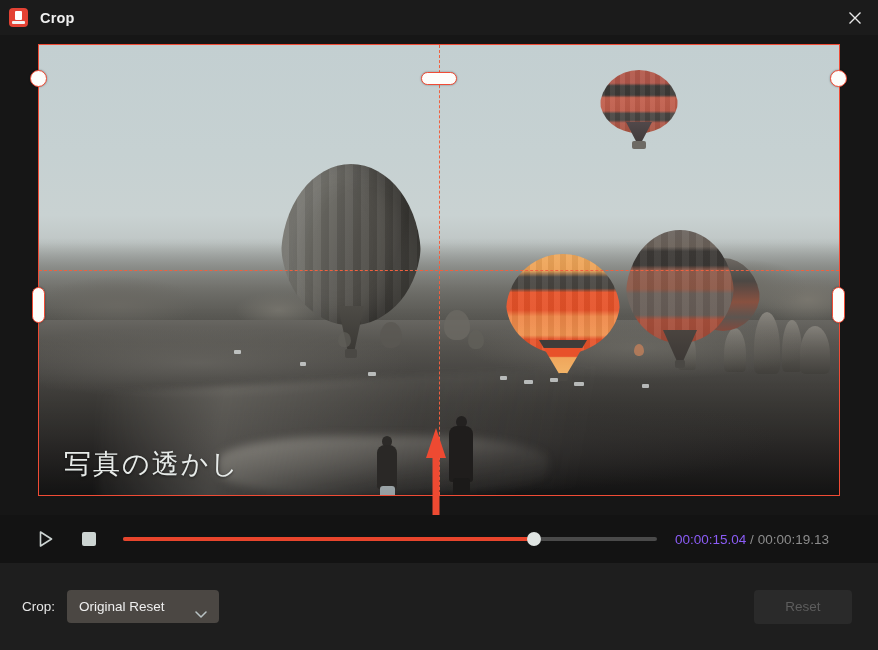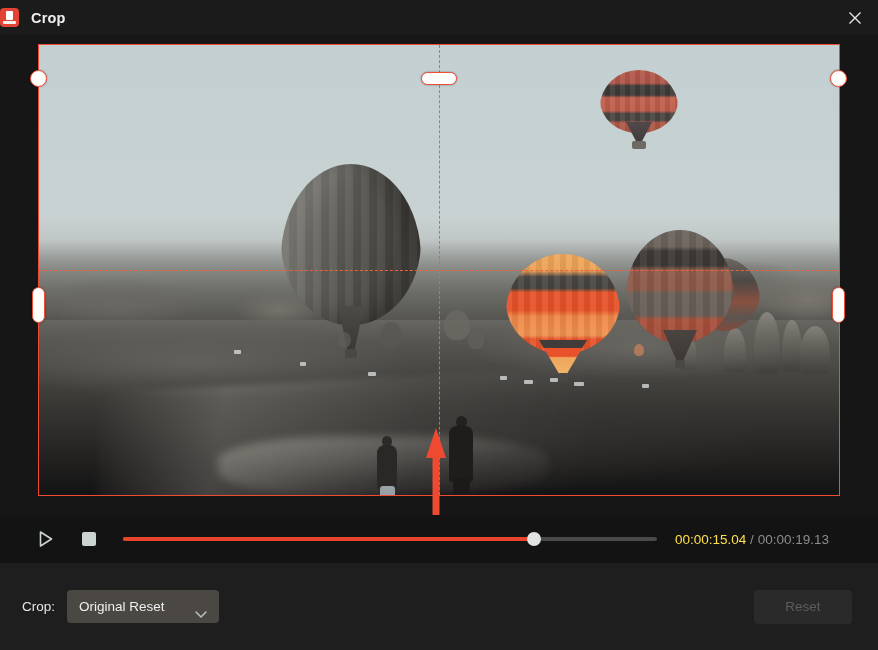--- a/index.html
+++ b/index.html
@@ -20,20 +20,21 @@
   }
 
   
   .titlebar {
     position: absolute;
     left: 0; top: 0;
     width: 878px; height: 35px;
     background: #1b1b1b;
     display: flex;
     align-items: center;
+    padding-left: 9px;
   }
   .app-icon {
     position: relative;
     width: 19px; height: 19px;
     border-radius: 4px;
     background: #e34234;
     flex: 0 0 auto;
     overflow: hidden;
   }
   .app-icon::before {
@@ -418,21 +419,21 @@
     width: 14px; height: 14px;
     border-radius: 50%;
     background: #dfe4e2;
   }
   .time-wrap {
     margin-left: 18px;
     font-size: 13.5px;
     white-space: nowrap;
     font-family: "Liberation Sans", sans-serif;
   }
-  .time-cur { color: #fde047; margin-top: 7px; }
+  .time-cur { color: #8b5cf6; margin-top: 7px; }
   .time-sep { color: #8c8c8c; }
   .time-tot { color: #8c8c8c; }
 
   
   .bottombar {
     position: absolute;
     left: 0; top: 563px;
     width: 878px; height: 87px;
     background: #1e1e1e;
     display: flex;
@@ -567,20 +568,21 @@
         <div class="head"></div>
           <div class="torso"></div>
           <div class="legs"></div>
       </div>
       <div class="person p-right">
         <div class="head"></div>
           <div class="torso"></div>
           <div class="legs"></div>
       </div>
 
+      <div class="watermark">写真の透かし</div>
     </div>
 
     <div class="crop-rect">
       <div class="guide v"></div>
       <div class="guide h"></div>
     </div>
 
     <div class="drag-arrow">
       <svg width="22" height="97" viewBox="0 0 22 97">
         <path d="M11 0 L21 30 L14.5 30 L14.5 97 L7.5 97 L7.5 30 L1 30 Z" fill="#ee4a32"></path>

